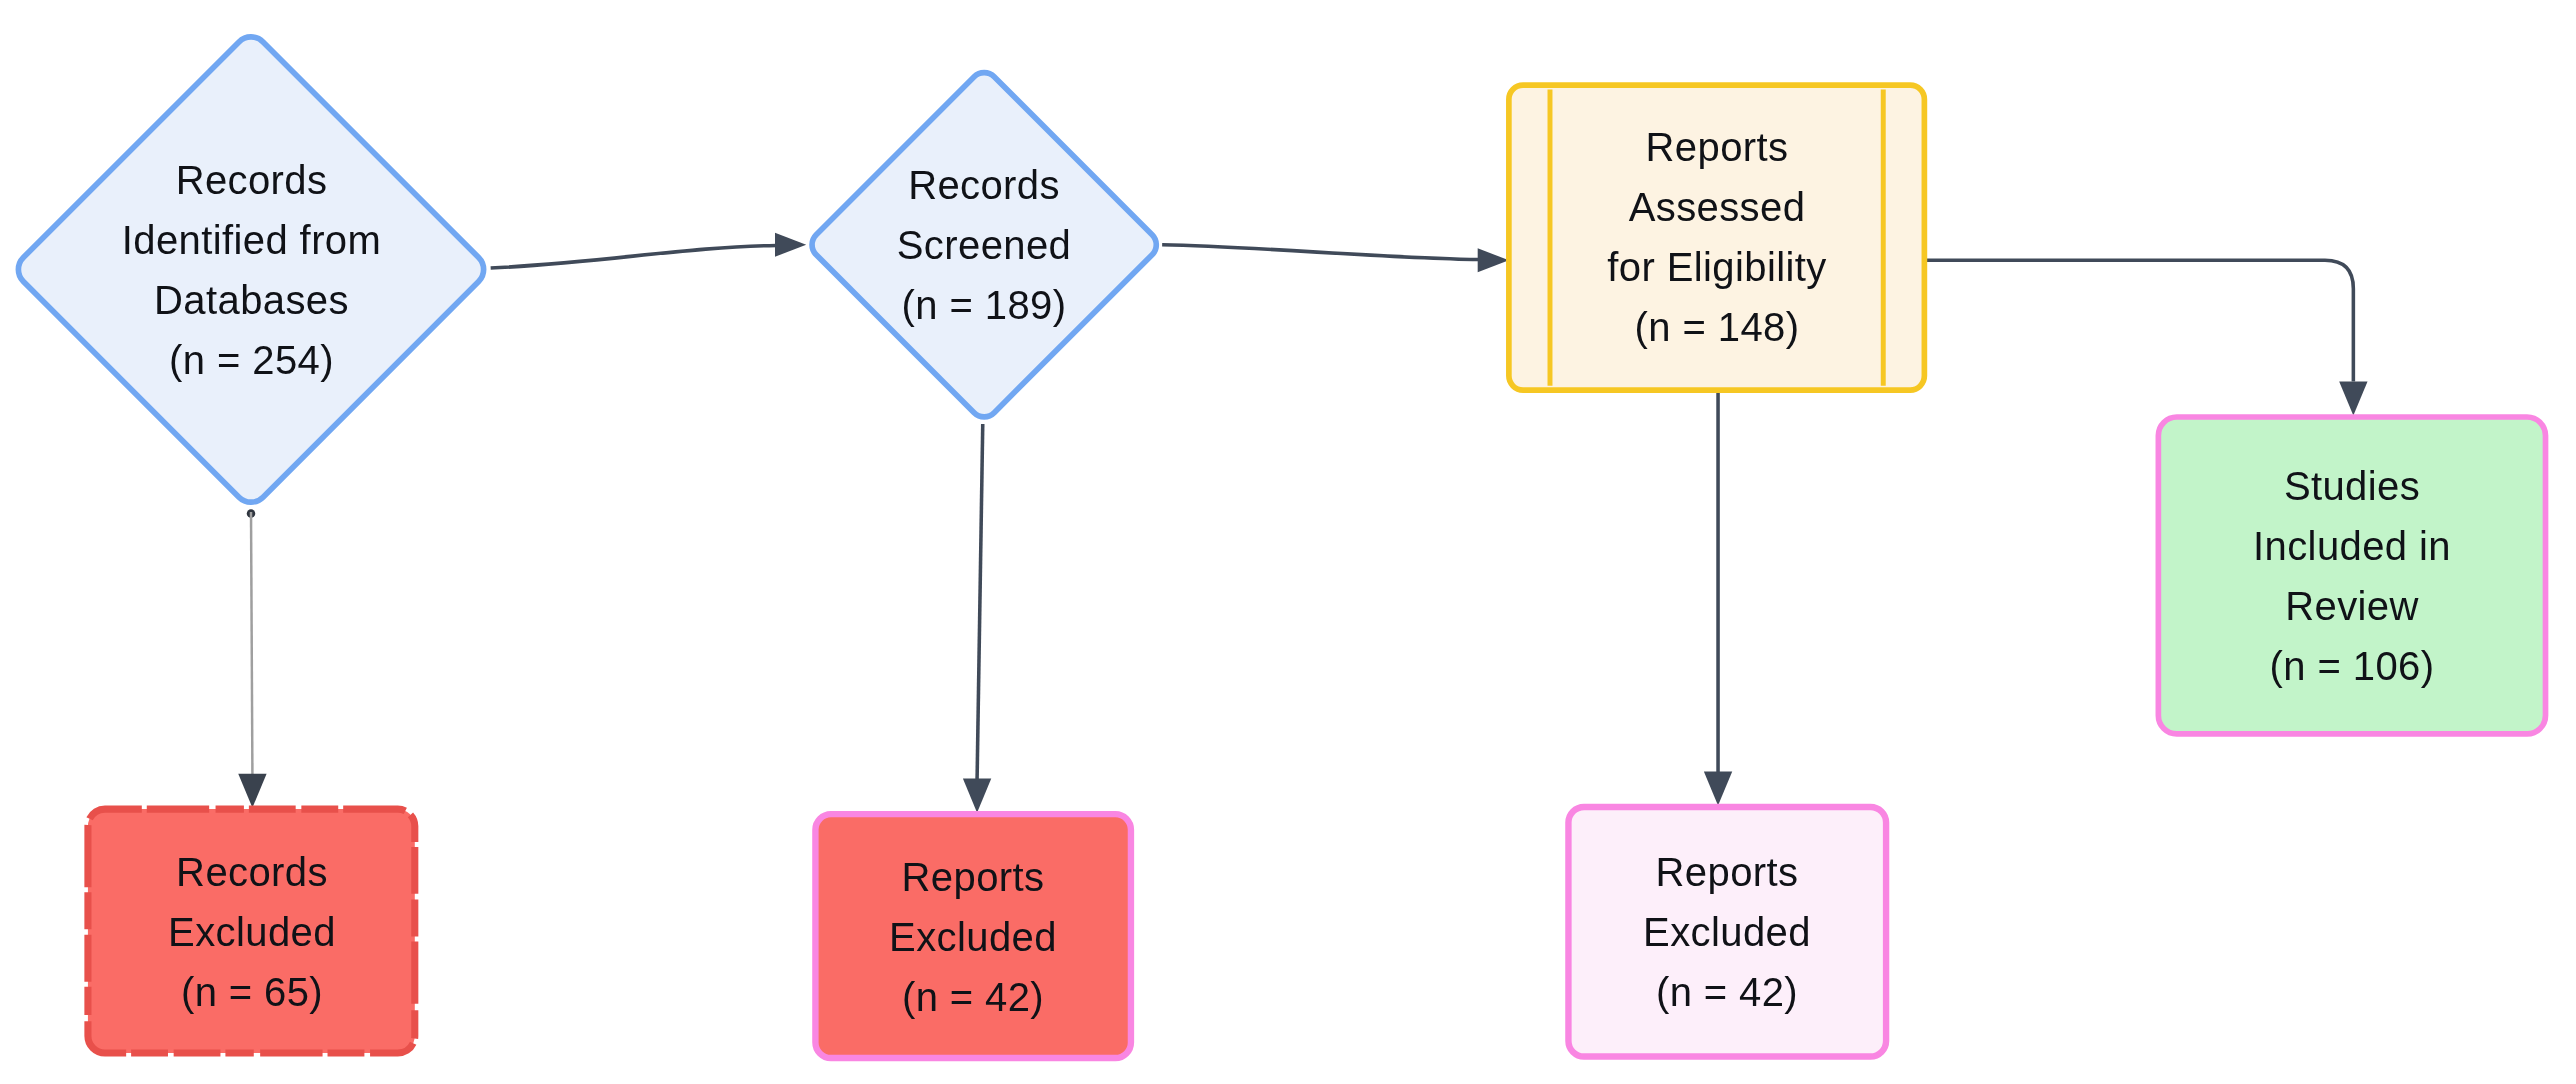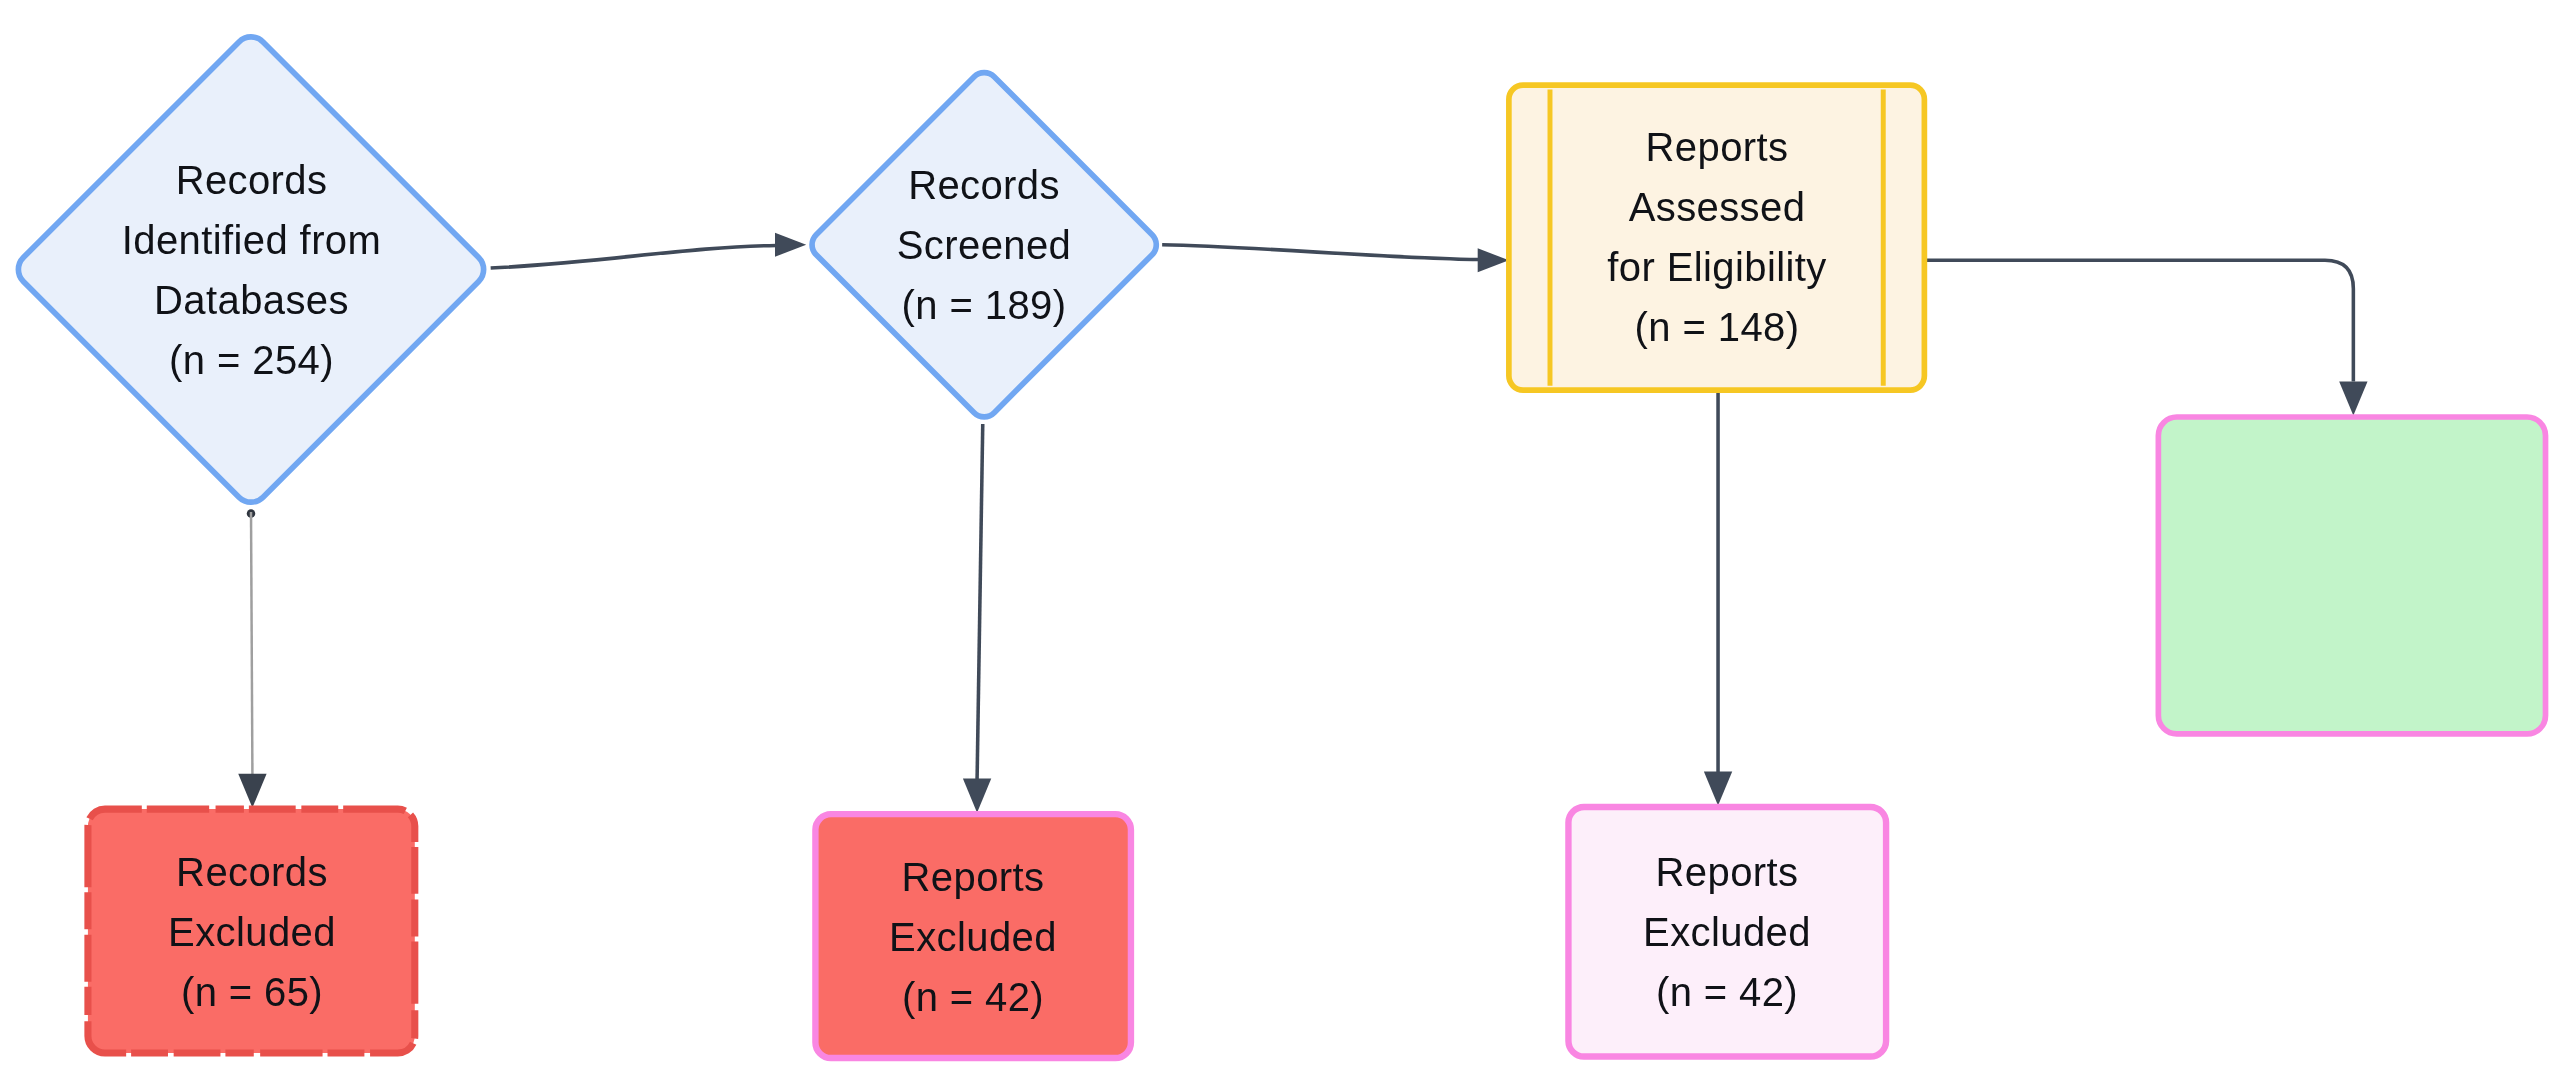--- a/index.html
+++ b/index.html
@@ -85,20 +85,24 @@
 
   <div class="node-label" style="left:814px; top:155px; width:340px; height:179px;">Records
 Screened
 (n = 189)</div>
 
   <div class="node-label" style="left:1554px; top:118px; width:326px; height:238px;">Reports
 Assessed
 for Eligibility
 (n = 148)</div>
 
+  <div class="node-label" style="left:2182px; top:457px; width:340px; height:238px;">Studies
+Included in
+Review
+(n = 106)</div>
 
   <div class="node-label" style="left:110px;  top:842px; width:284px; height:179px;">Records
 Excluded
 (n = 65)</div>
 
   <div class="node-label" style="left:831px; top:847px; width:284px; height:179px;">Reports
 Excluded
 (n = 42)</div>
 
   <div class="node-label" style="left:1585px; top:842px; width:284px; height:179px;">Reports

